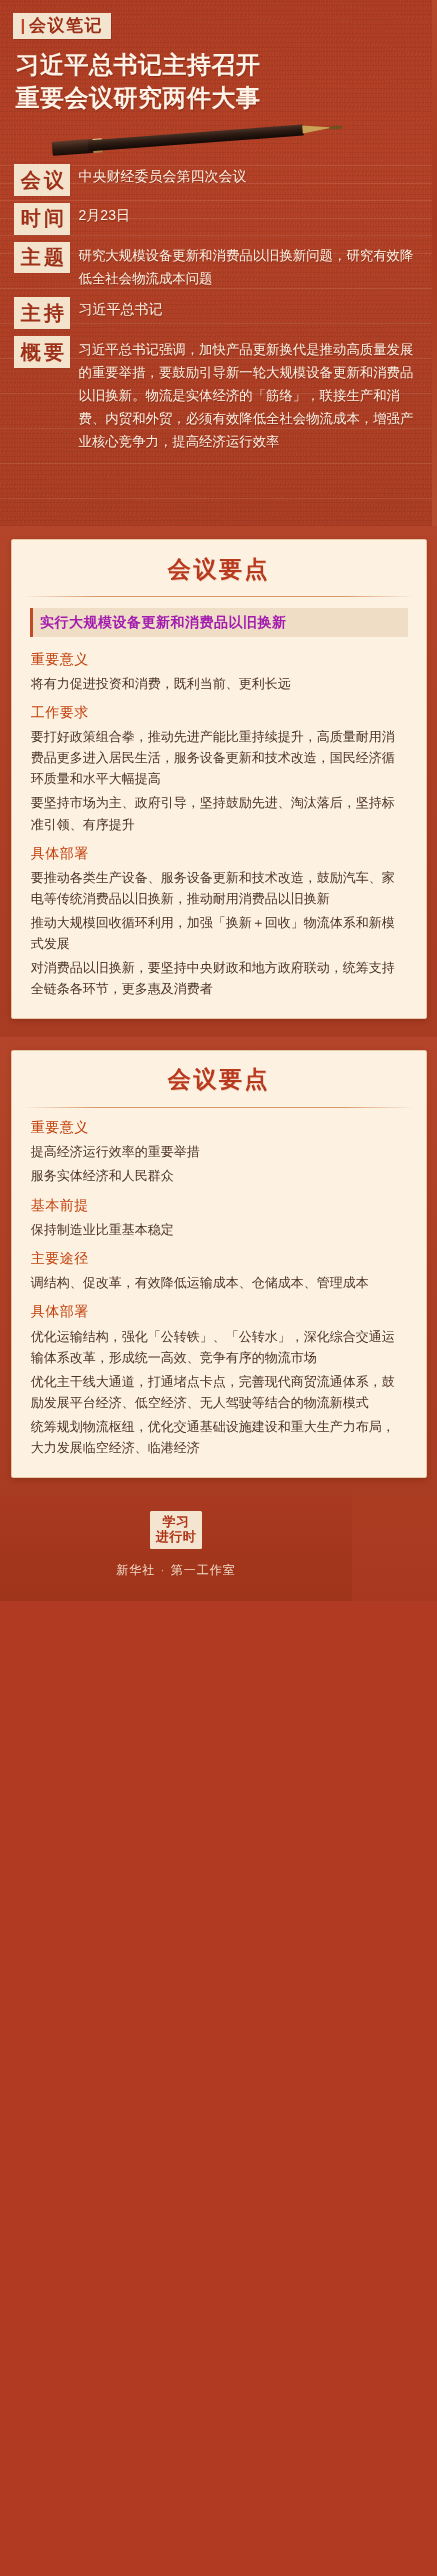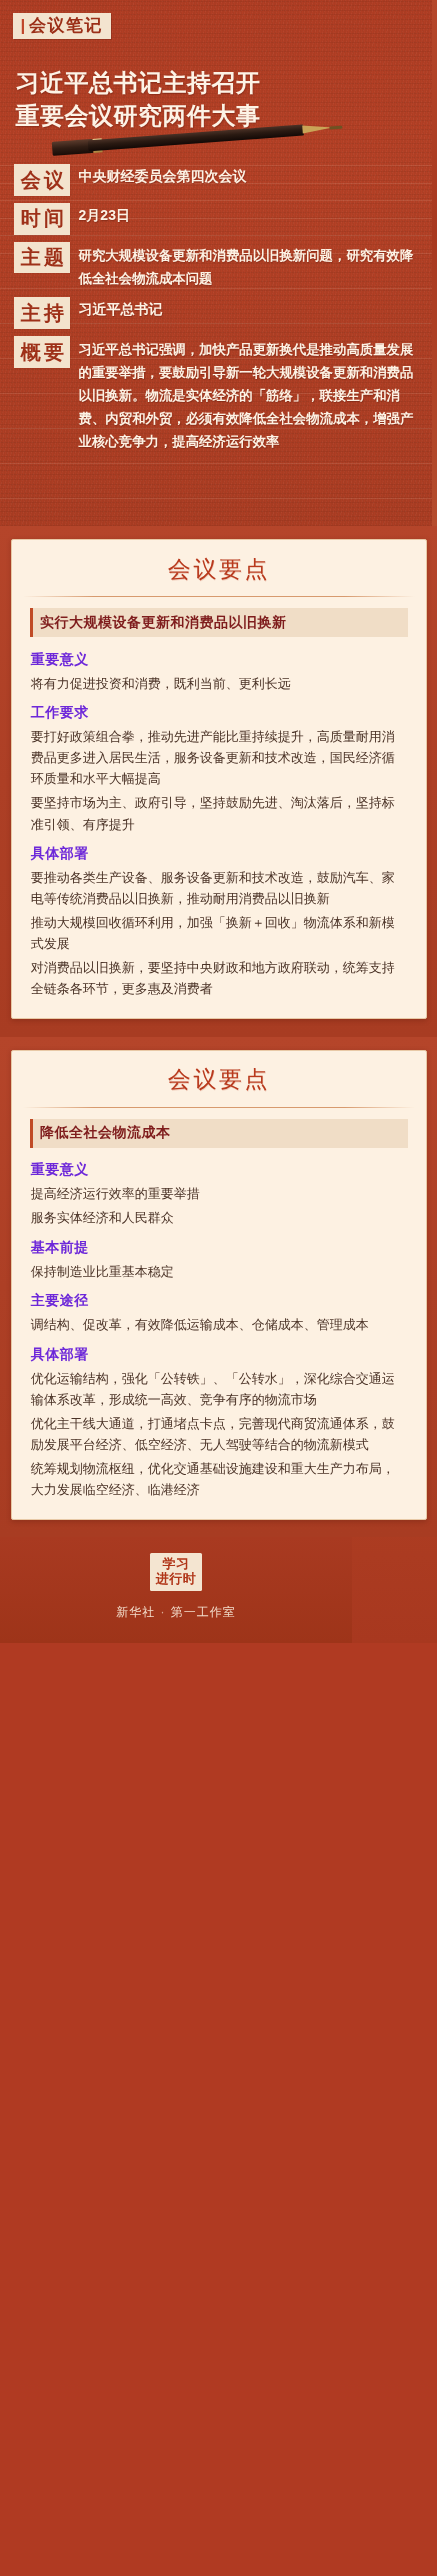--- a/index.html
+++ b/index.html
@@ -46,28 +46,29 @@
     line-height: 1;
     box-shadow: 1px 1px 0 rgba(90,25,10,0.25);
   }
   .brand-tag .slash {
     color: #c0452a;
     font-weight: bold;
     margin-right: 2.1px;
   }
   .headline {
     position: absolute;
-    left: 15.5px; top: 66px;
+    left: 15.5px; top: 50px;
     width: 407px;
     color: #fdf3e6;
     font-size: 24px;
     font-weight: bold;
     line-height: 1.38;
     letter-spacing: 0.5px;
     text-shadow: 0.5px 1px 1.5px rgba(90,20,8,0.45);
+    font-family: Liberation Mono, monospace;
   }
 
   
   .pen {
     position:absolute;
     left: 20.6px; top: 124px;
     width: 361px; height: 32px;
     transform: rotate(-4.2deg);
   }
   .pen .body {
@@ -128,21 +129,21 @@
     letter-spacing: 3.1px;
     text-align: center;
     padding: 3.6px 0 4.1px 3.1px;
     line-height: 1.2;
     box-shadow: 0.5px 0.5px 0 rgba(90,25,10,0.2);
   }
   .meta-val {
     flex: 1;
     color: #fdf2e4;
     font-size: 14px;
-    font-weight: bold;
+    font-weight: normal;
     line-height: 1.55;
     padding: 2.1px 0 0 8.2px;
     text-shadow: 0.5px 0.5px 1px rgba(90,20,8,0.4);
   }
   .meta-val.para {
     font-size: 13.4px;
     line-height: 1.72;
     text-indent: 0;
   }
 
@@ -162,46 +163,46 @@
     box-shadow: 0 1.5px 5.2px rgba(80,20,8,0.25);
   }
   .sec-title-wrap {
     text-align: center;
     padding: 13.4px 0 5.2px 0;
   }
   .sec-title {
     display:inline-block;
     color: #b8391c;
     font-size: 23px;
-    font-weight: normal;
+    font-weight: bold;
     letter-spacing: 2.6px;
     text-shadow: 0.5px 1px 0 rgba(184,57,28,0.18);
   }
   .sec-rule {
     width: 392px;
     height: 1px;
     margin: 6.2px auto 11.3px auto;
     background: linear-gradient(90deg, rgba(200,120,80,0) 0%, #d79a6e 18%, #d79a6e 82%, rgba(200,120,80,0) 100%);
   }
   .sec-sub {
     display: block;
     margin: 0 17.5px 13.4px 17.5px;
     background: #f0ddc6;
-    color: #7f1d1d;
+    color: #a21caf;
     font-size: 14px;
     font-weight: bold;
     letter-spacing: 0.5px;
     padding: 5.2px 7.2px 5.7px 7.2px;
     border-left: 3.1px solid #c04b26;
   }
   .block { margin: 0 18.5px 3.1px 18.5px; }
   .block-h {
-    color: #6d28d9;
+    color: #c2410c;
     font-size: 14px;
-    font-weight: bold;
+    font-weight: normal;
     letter-spacing: 0.5px;
     margin: 10.3px 0 4.1px 0;
   }
   .block-p {
     color: #4a3226;
     font-size: 13px;
     line-height: 1.62;
     margin: 0 0 3.1px 0;
   }
 
@@ -310,21 +311,20 @@
       </div>
     </div>
   </div>
 
   <div class="section">
     <div class="section-inner">
       <div class="sec-title-wrap">
         <span class="sec-title">会议要点</span>
       </div>
       <div class="sec-rule"></div>
-      <div class="sec-sub">降低全社会物流成本</div>
 
       <div class="block">
         <div class="block-h">重要意义</div>
         <p class="block-p">提高经济运行效率的重要举措</p>
       </div>
 
       <div class="block">
         <p class="block-p">服务实体经济和人民群众</p>
       </div>
 

